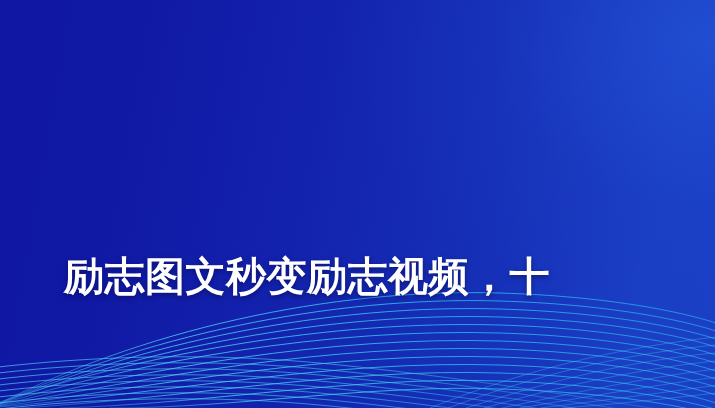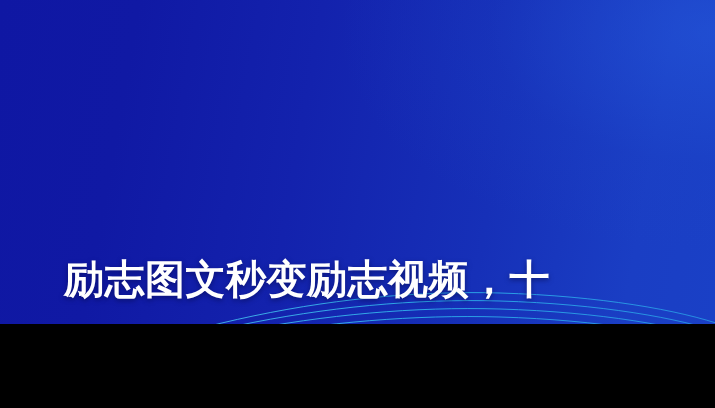--- a/index.html
+++ b/index.html
@@ -4,30 +4,30 @@
 <style>
   html, body {
     margin: 0;
     padding: 0;
     background: #000;
   }
 
   #banner {
     position: relative;
     width: 715px;
-    height: 324px;
+    height: 408px;
     overflow: hidden;
     background: linear-gradient(100deg,
                 #0f17a3 0%,
                 #1019a4 18%,
                 #1322ad 42%,
                 #1630b8 68%,
                 #1a3ec4 88%,
                 #1a40c6 100%);
-    font-family: Liberation Serif, serif;
+    font-family: Liberation Mono, monospace;
   }
 
   
   #glow {
     position: absolute;
     inset: 0;
     background: radial-gradient(ellipse 70% 90% at 100% 10%,
                 rgba(40,95,225,0.45) 0%,
                 rgba(30,70,200,0.18) 45%,
                 rgba(0,0,0,0) 75%);

